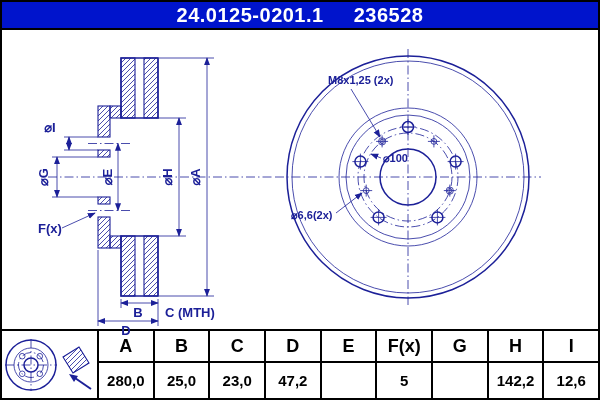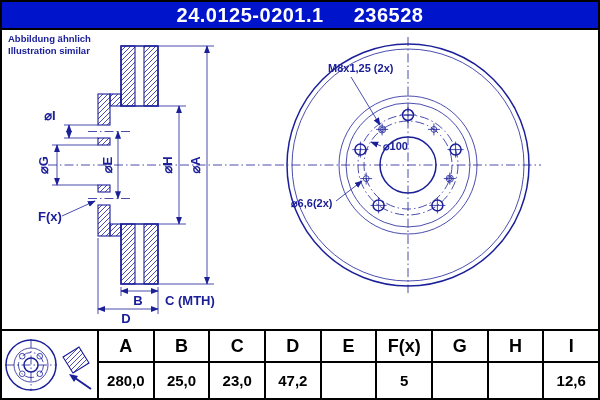--- a/index.html
+++ b/index.html
@@ -4,21 +4,21 @@
 <style>
   :root{
     --header-bg:#0014cc;
     --drawing-line:#1c2098;
     --table-text:#000000;
   }
   *{box-sizing:border-box;}
   html,body{margin:0;padding:0;background:#ffffff;}
   .page{
     width:600px;height:400px;border:2px solid #000;background:#fff;
-    font-family:"Liberation Sans",sans-serif;display:flex;flex-direction:column;overflow:hidden;
+    font-family:"Liberation Sans",sans-serif;display:flex;flex-direction:column;overflow:hidden;gap:12px;
   }
   .header{
     flex:0 0 28px;background:var(--header-bg);border-bottom:2px solid #000;
     display:flex;align-items:center;justify-content:center;gap:30px;
   }
   .header span{color:#fff;font-size:20px;font-weight:bold;letter-spacing:.5px;line-height:1;}
   .main{position:relative;flex:1 1 auto;background:#fff;}
   .note{
     position:absolute;left:6px;top:3px;color:var(--drawing-line);
     font-size:9.5px;font-weight:bold;line-height:1.3;z-index:2;
@@ -49,24 +49,20 @@
 <body>
 
 <div class="page">
 
   <div class="header">
     <span>24.0125-0201.1</span>
     <span>236528</span>
   </div>
 
   <div class="main">
-    <div class="note">
-      <div>Abbildung ähnlich</div>
-      <div>Illustration similar</div>
-    </div>
 
     <svg class="drawing" width="596" height="295" viewBox="0 0 596 295">
       <defs>
         <pattern id="hatch" patternUnits="userSpaceOnUse" width="5" height="5">
           <path d="M-1,1 L1,-1 M0,5 L5,0 M4,6 L6,4" class="tn"></path>
         </pattern>
         <marker id="arr" viewBox="0 0 10 10" refX="9" refY="5" markerWidth="10" markerHeight="10" orient="auto-start-reverse">
           <path d="M0,1.2 L10,5 L0,8.8 z" class="mk"></path>
         </marker>
       </defs>
@@ -232,20 +228,21 @@
     </div>
     <div class="col">
       <div class="th">F(x)</div>
       <div class="td">5</div>
     </div>
     <div class="col">
       <div class="th">G</div>
     </div>
     <div class="col">
       <div class="th">H</div>
+      <div class="td">142,2</div>
     </div>
     <div class="col">
       <div class="th">I</div>
       <div class="td">12,6</div>
     </div>
   </div>
 
 </div>
 
 </body></html>

